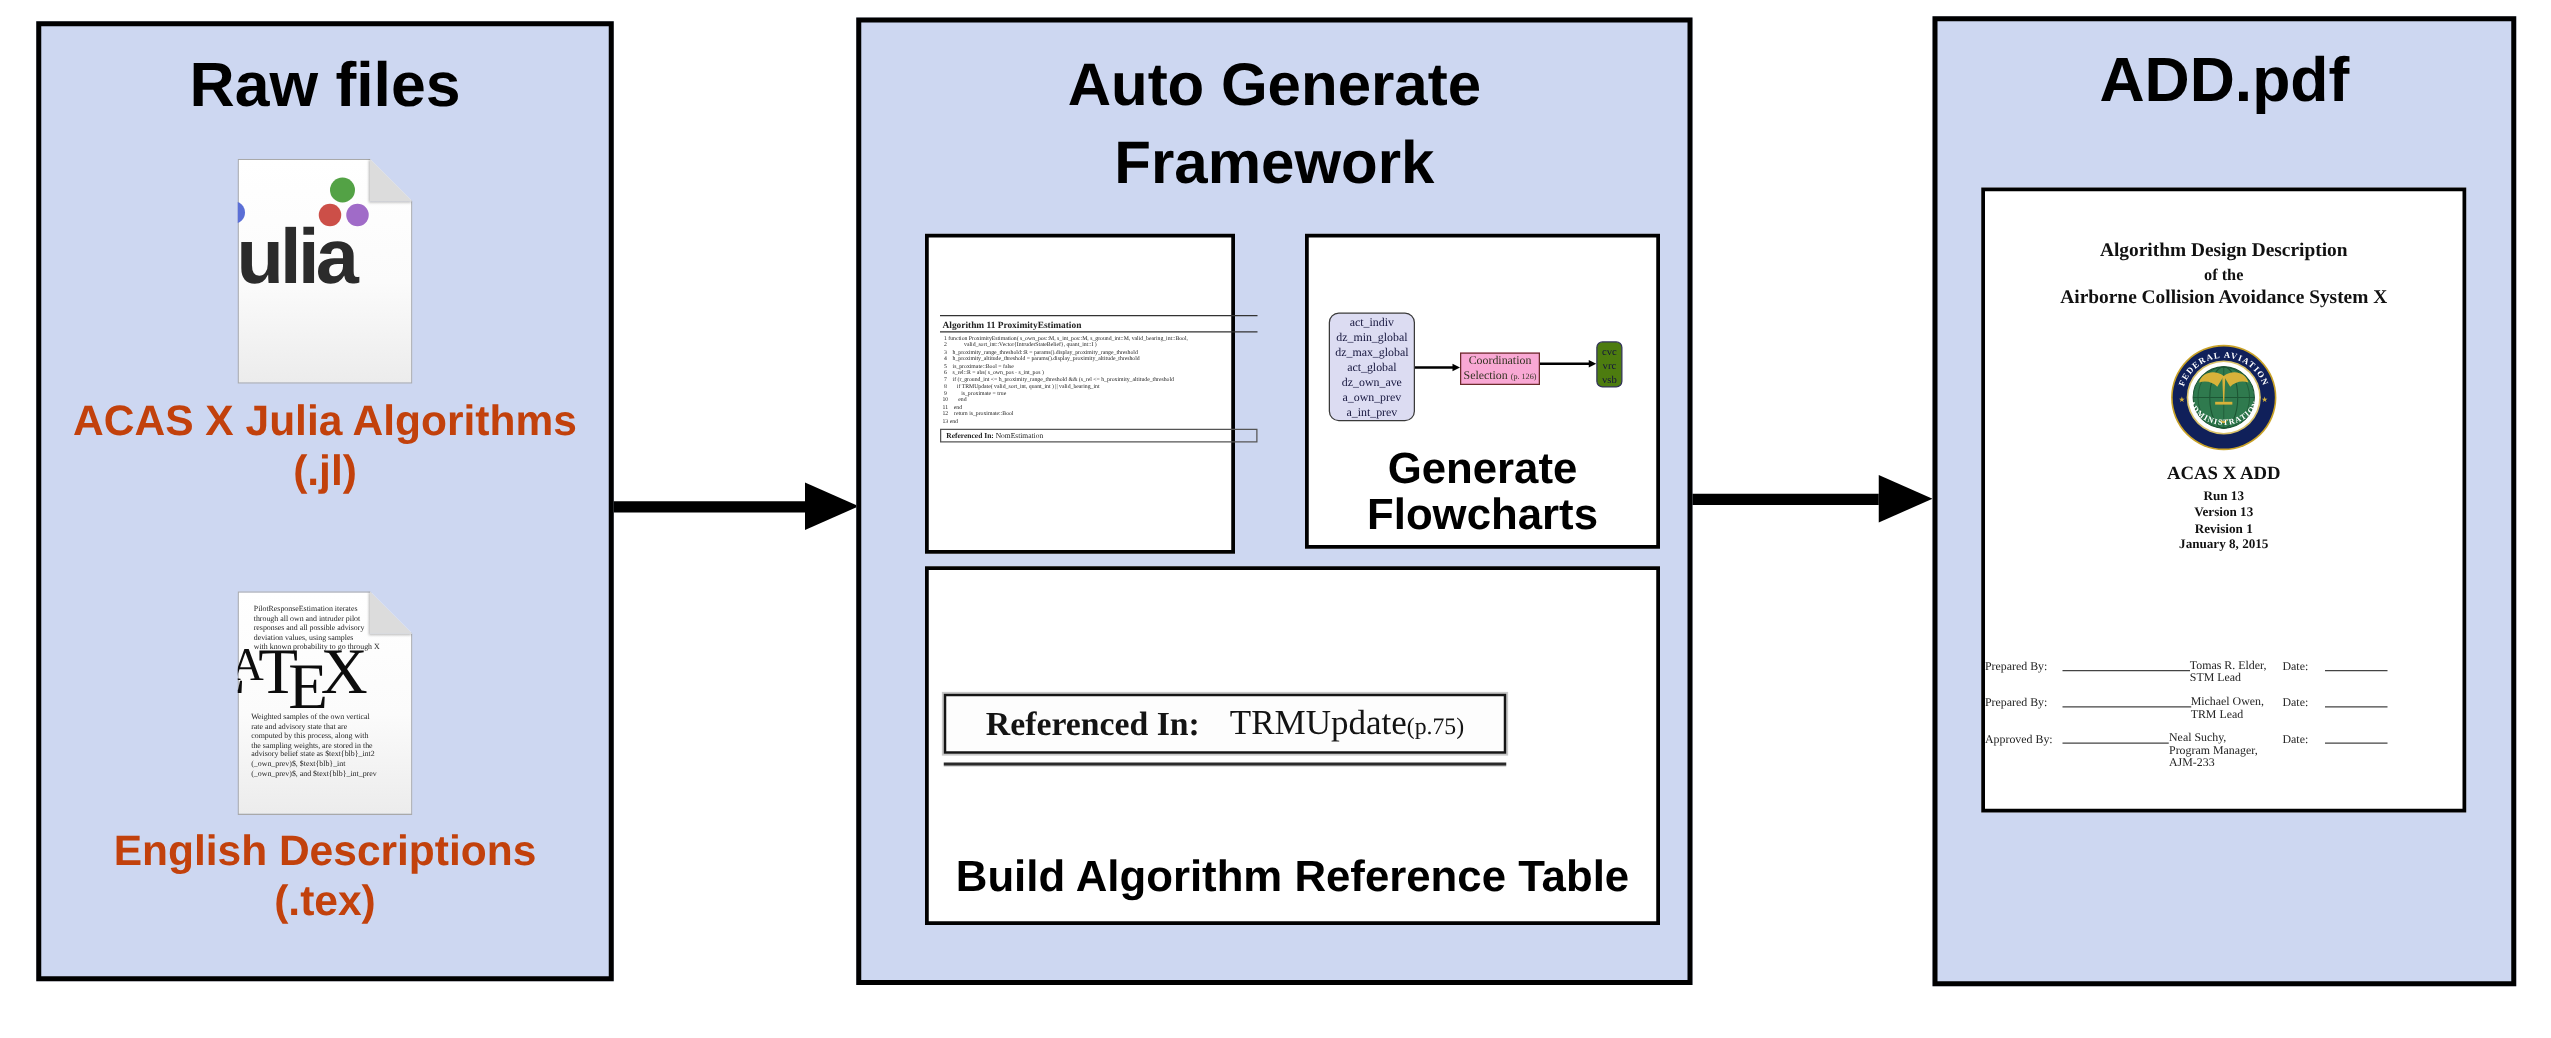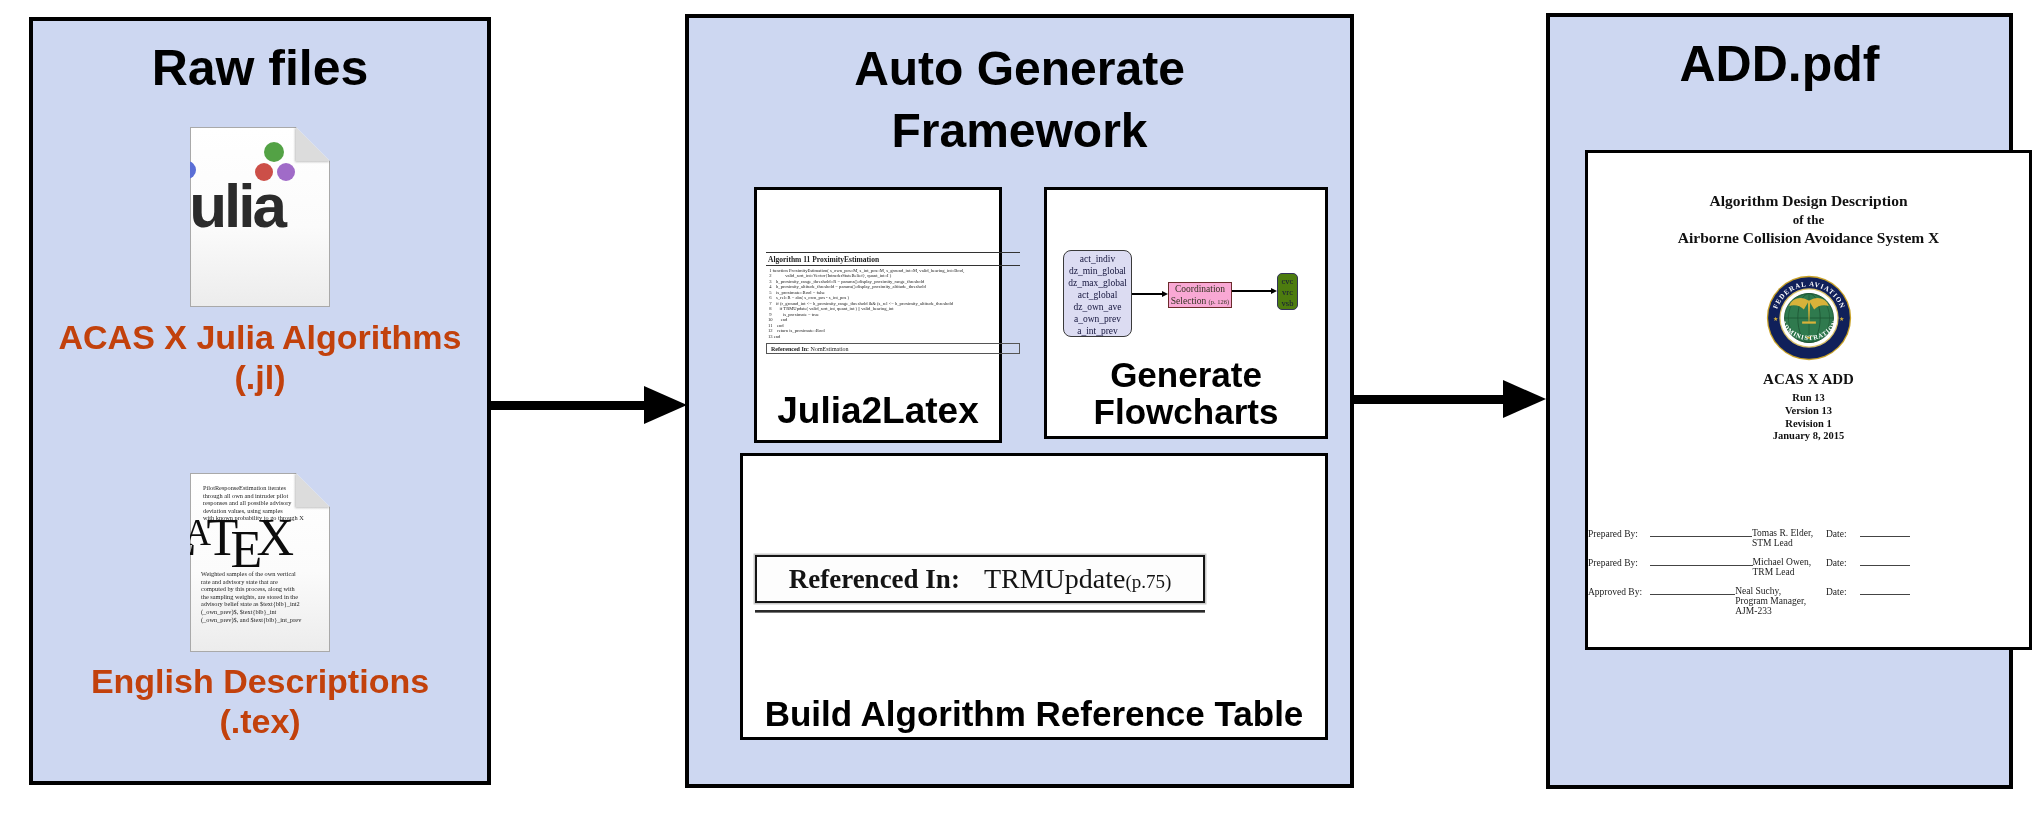--- a/index.html
+++ b/index.html
@@ -52,27 +52,27 @@
               font-size:52px;color:#0c0c0c;white-space:nowrap;}
   .latex-logo .lA{font-size:.72em;vertical-align:.28em;margin-left:-.34em;margin-right:-.12em;}
   .latex-logo .lE{vertical-align:-.24em;margin-left:-.15em;margin-right:-.11em;}
 
   .file-label{position:absolute;left:0;right:0;text-align:center;font-weight:bold;
               font-size:34px;line-height:40px;color:#c2410c;}
   #julia-label{top:296px;} #latex-label{top:640px;}
 
   
   .white-box{position:absolute;background:#fff;border:3px solid #000;box-sizing:border-box;}
-  #box-julia2latex{left:65px;top:169px;width:248px;height:256px;}
+  #box-julia2latex{left:51px;top:169px;width:248px;height:256px;}
   #box-flowcharts {left:355px;top:169px;width:284px;height:252px;}
   #box-reftable   {left:51px;top:435px;width:588px;height:287px;}
   .box-label{position:absolute;left:0;right:0;text-align:center;font-weight:bold;color:#000;}
   #box-julia2latex .box-label{top:200px;font-size:37px;}
   #box-flowcharts .box-label{top:166px;font-size:35px;line-height:37px;}
-  #box-reftable .box-label{top:238px;font-size:35px;}
+  #box-reftable .box-label{top:226px;font-size:35px;}
 
   
   .algo{position:absolute;left:9px;top:62px;width:254px;font-family:"Liberation Serif",serif;
         color:#222;filter:blur(.3px);}
   .algo-header{border-top:1.3px solid #333;border-bottom:.8px solid #333;padding:1.5px 2px 1px 2px;
                font-size:7.5px;font-weight:bold;}
   .algo-header::before{content:"";}
   .algo-code{padding:2px 0 2px 2px;font-size:4.6px;line-height:5.5px;white-space:pre;}
   .algo-footer{border:.8px solid #555;margin-top:2px;padding:1.5px 4px;font-size:6px;}
   .algo-footer b{font-weight:bold;}
@@ -96,21 +96,21 @@
               border:2.5px solid #151515;box-shadow:0 0 0 1.5px #c9c9c9;box-sizing:border-box;
               display:flex;align-items:center;justify-content:center;
               font-family:"Liberation Serif",serif;color:#141414;filter:blur(.25px);}
   .ref-banner .rb-bold{font-weight:bold;font-size:27px;}
   .ref-banner .rb-name{font-size:28px;margin-left:24px;}
   .ref-banner .rb-page{font-size:19px;}
   .ref-rule{position:absolute;left:12px;top:154px;width:450px;height:0;
             border-top:2.5px solid #2a2a2a;border-bottom:1px solid #777;}
 
   
-  .page{position:absolute;left:35px;top:133px;width:447px;height:500px;background:#fff;
+  .page{position:absolute;left:35px;top:133px;width:388px;height:500px;background:#fff;
         border:3px solid #000;box-sizing:border-box;font-family:"Liberation Serif",serif;color:#111;}
   .page-title{position:absolute;left:0;right:0;top:38px;text-align:center;font-weight:bold;}
   .page-title .t1{font-size:15.5px;line-height:20px;}
   .page-title .t2{font-size:13px;line-height:17px;}
   .page-title .t3{font-size:15.5px;line-height:20px;}
   .seal{position:absolute;left:50%;top:122px;width:86px;height:86px;margin-left:-43px;}
   .page-heading{position:absolute;left:0;right:0;top:218px;text-align:center;
                 font-weight:bold;font-size:15px;}
   .page-meta{position:absolute;left:0;right:0;top:239px;text-align:center;
              font-weight:bold;font-size:10.5px;}
@@ -180,21 +180,20 @@
       <div>Auto Generate</div>
       <div>Framework</div>
     </div>
 
     <div class="white-box" id="box-julia2latex">
       <div class="algo">
         <div class="algo-header">Algorithm 11 ProximityEstimation</div>
         <div class="algo-code"><div class="algo-line"> 1 function ProximityEstimation( s_own_pos::M, s_int_pos::M, s_ground_int::M, valid_bearing_int::Bool,</div><div class="algo-line"> 2            valid_sort_int::Vector{IntruderStateBelief}, quant_int::I )</div><div class="algo-line"> 3    h_proximity_range_threshold::R = params().display_proximity_range_threshold</div><div class="algo-line"> 4    h_proximity_altitude_threshold = params().display_proximity_altitude_threshold</div><div class="algo-line"> 5    is_proximate::Bool = false</div><div class="algo-line"> 6    s_rel::R = abs( s_own_pos - s_int_pos )</div><div class="algo-line"> 7    if (r_ground_int &lt;= h_proximity_range_threshold &amp;&amp; (s_rel &lt;= h_proximity_altitude_threshold</div><div class="algo-line"> 8       if TRMUpdate( valid_sort_int, quant_int ) || valid_bearing_int</div><div class="algo-line"> 9          is_proximate = true</div><div class="algo-line">10       end</div><div class="algo-line">11    end</div><div class="algo-line">12    return is_proximate::Bool</div><div class="algo-line">13 end</div></div>
         <div class="algo-footer"><b>Referenced In:</b> <span>NomEstimation</span></div>
       </div>
-      <div class="box-label">Julia2Latex</div>
     </div>
 
     <div class="white-box" id="box-flowcharts">
       <div class="flow-node" id="flow-in">
           <div class="flow-var">act_indiv</div>
           <div class="flow-var">dz_min_global</div>
           <div class="flow-var">dz_max_global</div>
           <div class="flow-var">act_global</div>
           <div class="flow-var">dz_own_ave</div>
           <div class="flow-var">a_own_prev</div>

